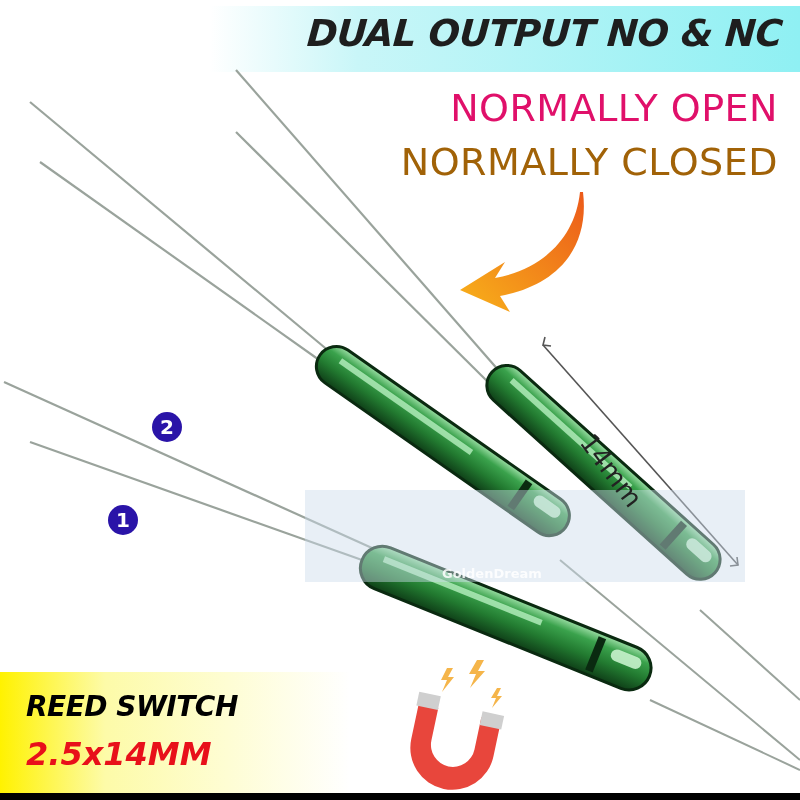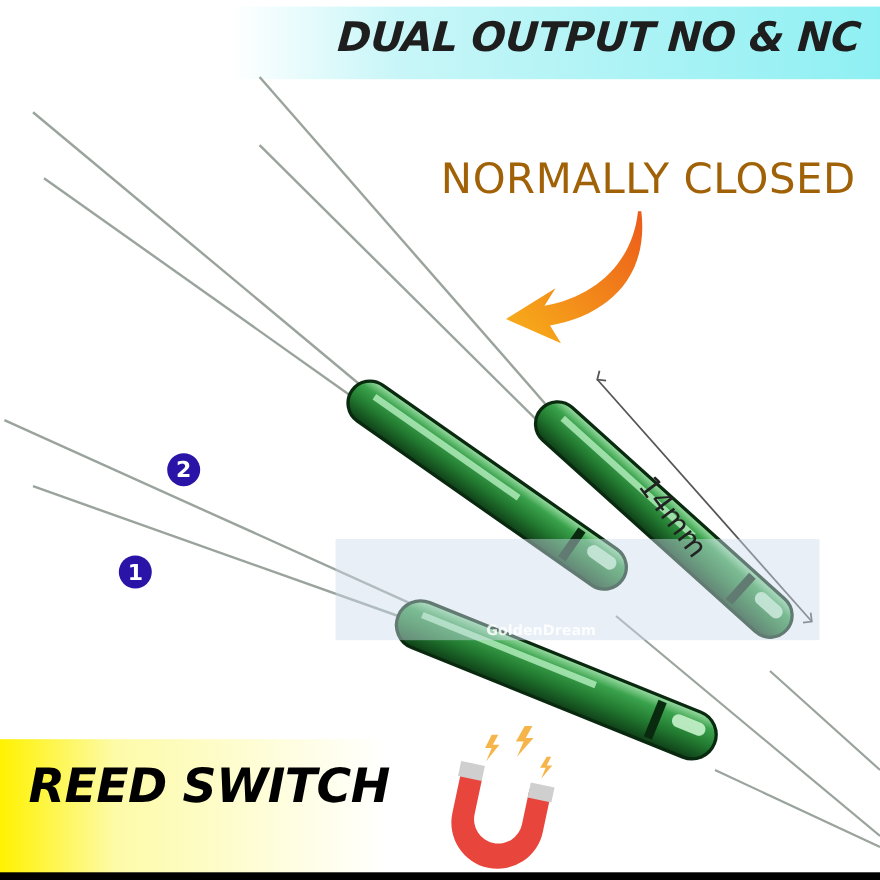--- a/index.html
+++ b/index.html
@@ -9,21 +9,21 @@
       background: linear-gradient(90deg, rgba(190,245,248,0.0) 0%, #c9f6f8 25%, #8ff0f3 100%); }
     .headline { position: absolute; top: 12px; right: 18px; font-family: "DejaVu Sans", sans-serif;
       font-weight: bold; font-style: italic; font-size: 37px; color: #1e1e1e; letter-spacing: -0.5px; white-space: nowrap; transform: skewX(-4deg); }
     .line-no { position: absolute; top: 86px; right: 22px; font-family: "DejaVu Sans", sans-serif;
       font-size: 38px; color: #e0106a; white-space: nowrap; letter-spacing: 0.5px; }
     .line-nc { position: absolute; top: 140px; right: 22px; font-family: "DejaVu Sans", sans-serif;
       font-size: 38px; color: #a16207; white-space: nowrap; letter-spacing: 0.5px; }
     .bottom-banner { position: absolute; left: 0; top: 672px; width: 350px; height: 122px;
       background: linear-gradient(90deg, #fff200 0%, #fdfba8 30%, rgba(255,255,255,0) 100%); }
     .product-name { position: absolute; left: 26px; top: 690px; font-family: "DejaVu Sans", sans-serif;
-      font-weight: bold; font-style: italic; font-size: 43px; color: #000; white-space: nowrap; letter-spacing: -0.5px; }
+      font-weight: bold; font-style: italic; font-size: 28px; color: #000; white-space: nowrap; letter-spacing: -0.5px; }
     .product-size { position: absolute; left: 26px; top: 735px; font-family: "DejaVu Sans", sans-serif;
       font-weight: bold; font-style: italic; font-size: 32px; color: #e8101a; white-space: nowrap; }
     .watermark { position: absolute; left: 305px; top: 490px; width: 440px; height: 92px;
       background: rgba(205,220,235,0.45); }
     .watermark-text { position: absolute; left: 312px; top: 478px; font-family: "DejaVu Sans", sans-serif;
       font-weight: bold; font-size: 84px; color: rgba(90,150,225,0.55); letter-spacing: 2px; white-space: nowrap; }
     .watermark-sub { position: absolute; left: 442px; top: 566px; font-family: "DejaVu Sans", sans-serif;
       font-weight: bold; font-size: 13px; color: rgba(255,255,255,0.85); white-space: nowrap; }
     .badge { position: absolute; width: 30px; height: 30px; border-radius: 50%; background: #2a14a8;
       color: #fff; font-family: "DejaVu Sans", sans-serif; font-weight: bold; font-size: 20px; line-height: 30px; text-align: center; }
@@ -31,20 +31,21 @@
       font-size: 26px; color: #222; transform: rotate(53deg); transform-origin: left top; white-space: nowrap; }
     .bottom-bar { position: absolute; left: 0; top: 793px; width: 800px; height: 7px; background: #000; }
   </style>
 </head>
 <body>
 
 <div class="canvas">
 
   <div class="top-banner"></div>
   <div class="headline">DUAL OUTPUT NO &amp; NC</div>
+  <div class="line-no">NORMALLY OPEN</div>
   <div class="line-nc">NORMALLY CLOSED</div>
 
   <div class="bottom-banner"></div>
 
   <svg class="canvas" width="800" height="800" viewBox="0 0 800 800">
     <defs>
       <linearGradient id="glass" x1="0" y1="0" x2="0" y2="1">
         <stop offset="0" stop-color="#9fe0a8"></stop>
         <stop offset="0.25" stop-color="#3aa24c"></stop>
         <stop offset="0.6" stop-color="#227a30"></stop>
@@ -118,15 +119,16 @@
 
   <div class="watermark"></div>
   <div class="watermark-sub">GoldenDream</div>
 
   <div class="badge" style="left:152px; top:412px;">2</div>
   <div class="badge" style="left:108px; top:505px;">1</div>
 
   <div class="dim-label">14mm</div>
 
   <div class="product-name">REED SWITCH</div>
+  <div class="product-size">2.5x14MM</div>
 
   <div class="bottom-bar"></div>
 </div>
 
 </body></html>

